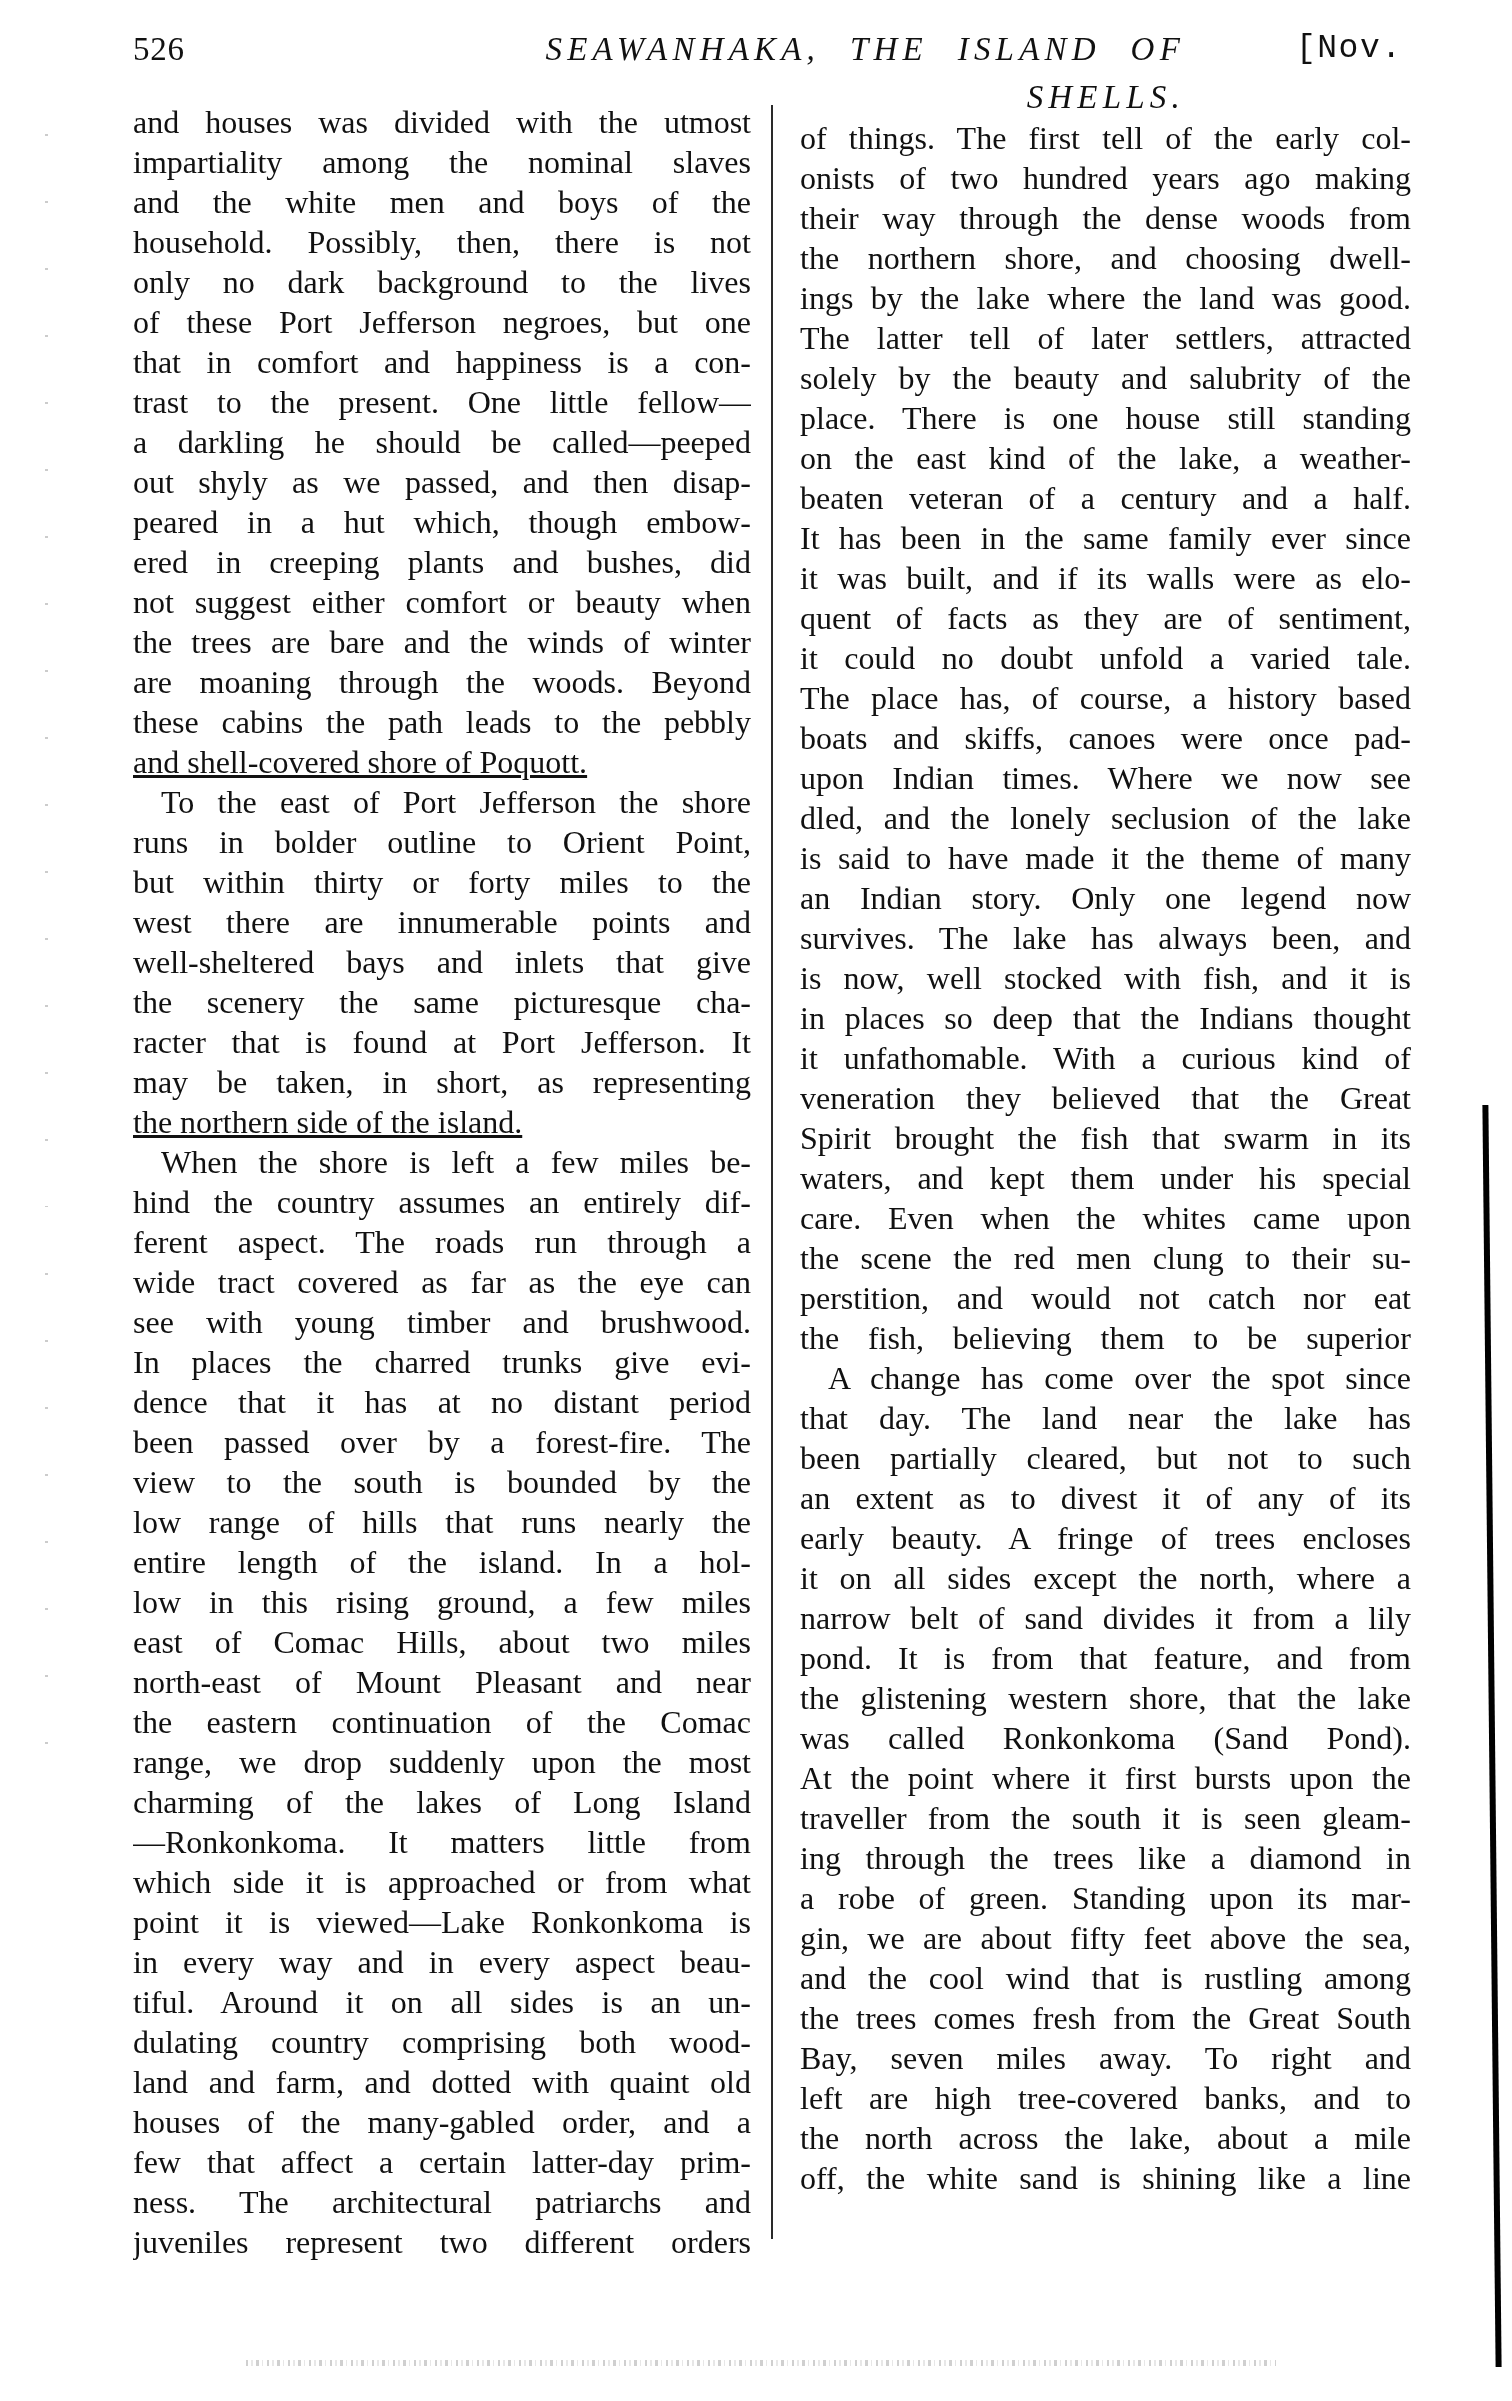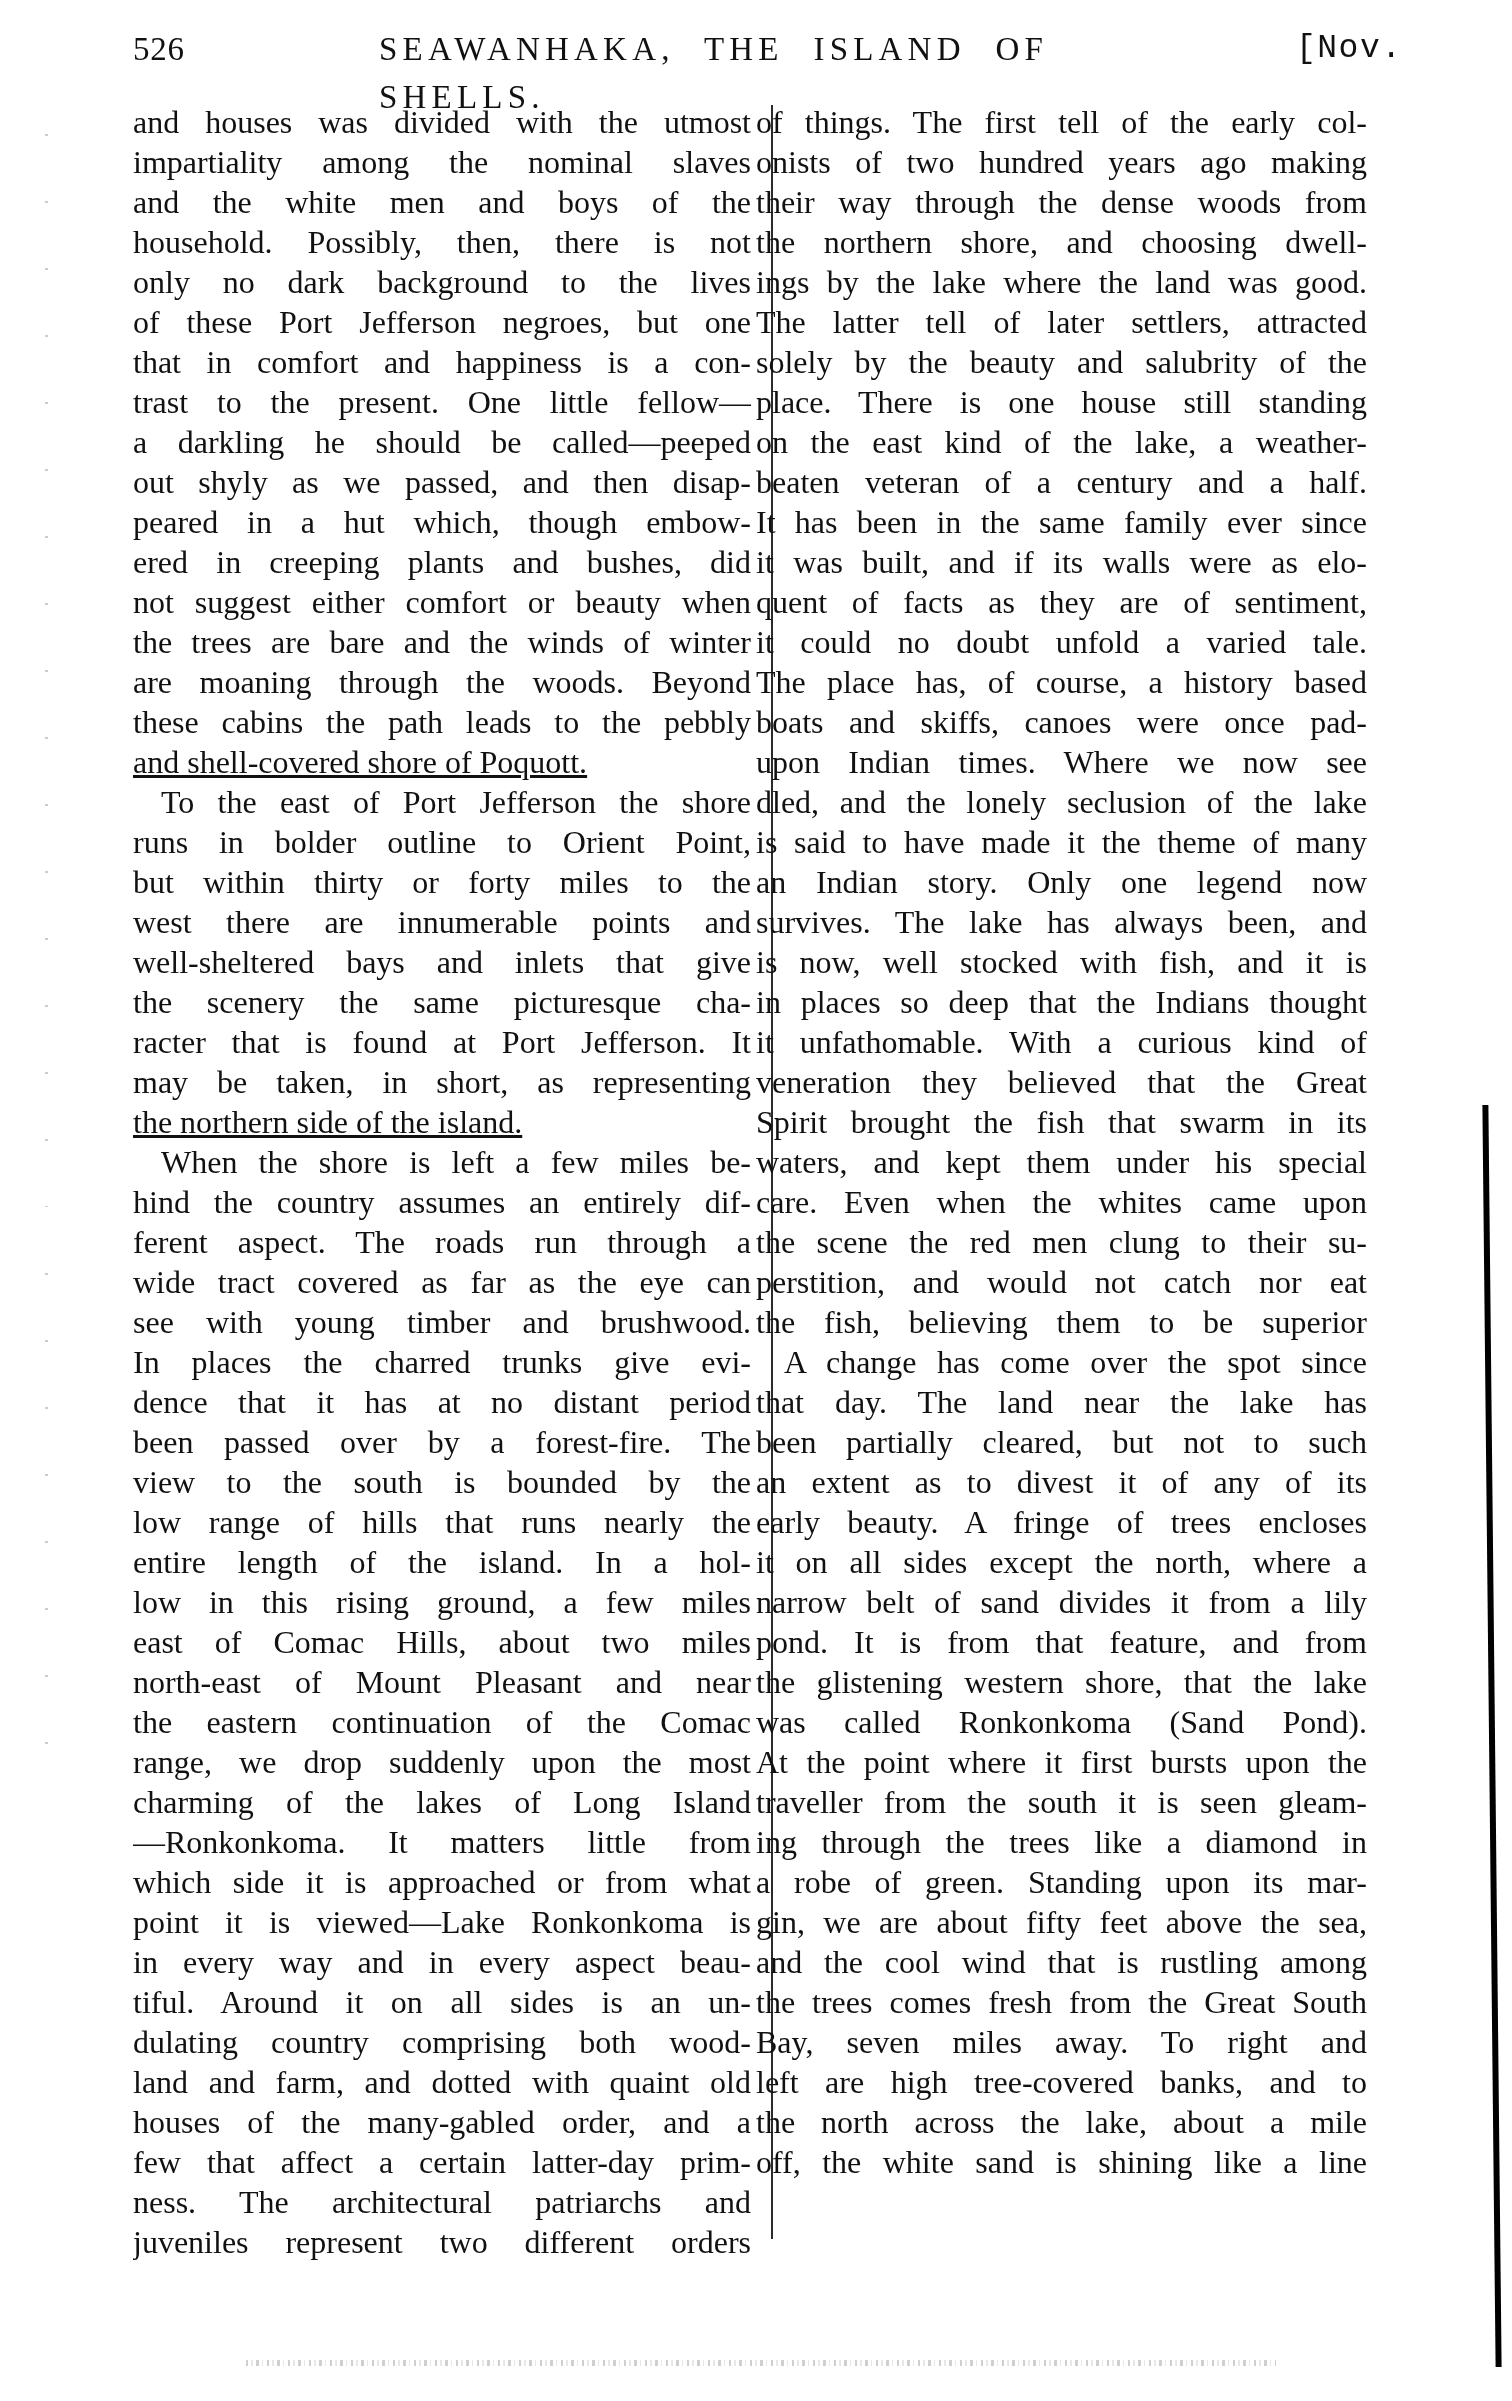--- a/index.html
+++ b/index.html
@@ -35,21 +35,22 @@
     top: 0;
     font-size: 33px;
     line-height: 48px;
     letter-spacing: 0.7px;
   }
   .running-title {
     position: absolute;
     left: 246px;
     width: 806px;
     top: 0;
-    text-align: left;
+    text-align: right;
+    font-style: italic;
     font-size: 33px;
     line-height: 48px;
     letter-spacing: 5.2px;
     word-spacing: 16.4px;
   }
   .running-date {
     position: absolute;
     right: 7.5px;
     top: 0;
     font-size: 33px;
@@ -59,21 +60,21 @@
   }
 
   
   .column {
     position: absolute;
     top: 102px;
     font-size: 32px;
     line-height: 40px;
   }
   .column.left  { left: 133px;  width: 618px; }
-  .column.right { left: 756px; width: 611px; }
+  .column.right { left: 800px; width: 611px; margin-top: 16px; }
 
   .line {
     display: block;
     height: 40px;
     white-space: nowrap;
     text-align: justify;
     text-align-last: justify;
     overflow: hidden;
   }
   .line.last {

